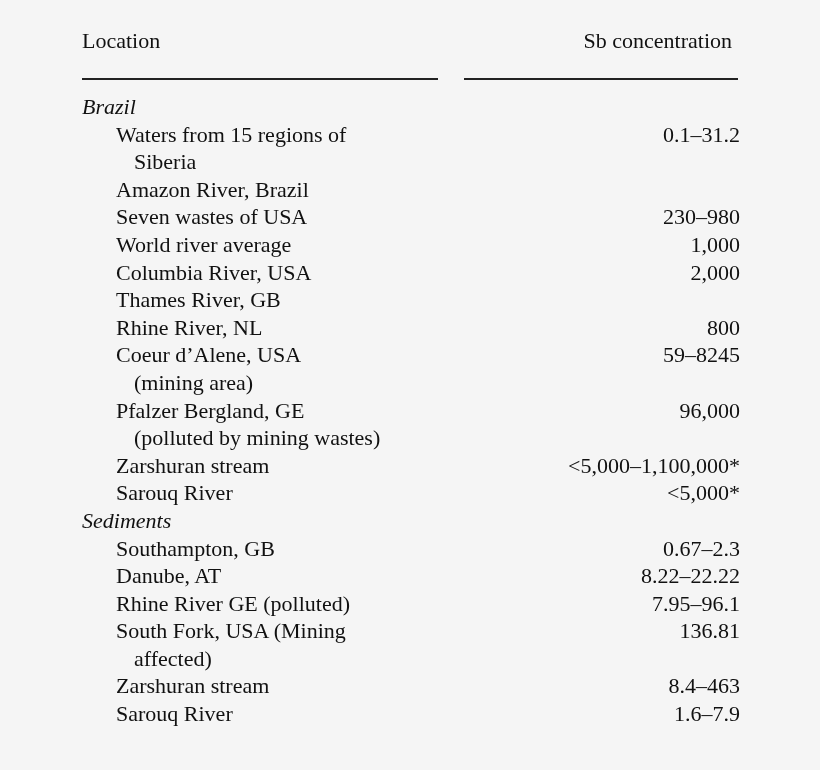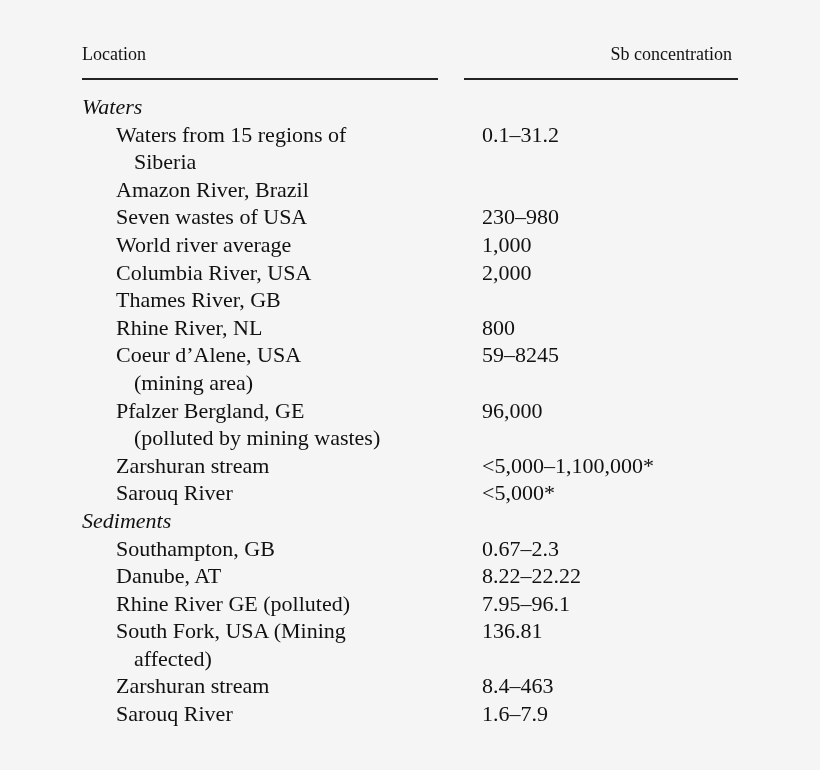--- a/index.html
+++ b/index.html
@@ -15,25 +15,25 @@
       font-family: "Liberation Serif", "DejaVu Serif", serif;
       color: #111111;
     }
     .page {
       position: absolute;
       left: 0; top: 0;
       width: 820px; height: 770px;
     }
     .header-row {
       position: absolute;
-      top: 44px;
+      top: 28px;
       left: 82px;
       width: 656px;
       height: 30px;
-      font-size: 18px;
+      font-size: 22px;
     }
     .hdr-location {
       position: absolute;
       left: 0;
       top: 0;
     }
     .hdr-conc {
       position: absolute;
       right: 6px;
       top: 0;
@@ -67,39 +67,39 @@
     .loc {
       position: absolute;
       left: 0;
       padding-left: 34px;
     }
     .loc.cont {
       padding-left: 52px;
     }
     .val {
       position: absolute;
-      left: 400px;
+      left: 384px;
       width: 274px;
-      text-align: left;
+      text-align: right;
     }
   </style>
 </head>
 <body>
 
 <div class="page">
   <div class="header-row">
     <span class="hdr-location">Location</span>
     <span class="hdr-conc">Sb concentration</span>
   </div>
   <div class="rule rule-left"></div>
   <div class="rule rule-right"></div>
 
   <div class="body-rows" id="body-rows">
       <div class="row section">
-        <span class="loc">Waters</span>
+        <span class="loc">Brazil</span>
       </div>
       <div class="row">
         <span class="loc">Waters from 15 regions of</span>
         <span class="val">0.1–31.2</span>
       </div>
       <div class="row">
         <span class="loc cont">Siberia</span>
       </div>
       <div class="row">
         <span class="loc">Amazon River, Brazil</span>

